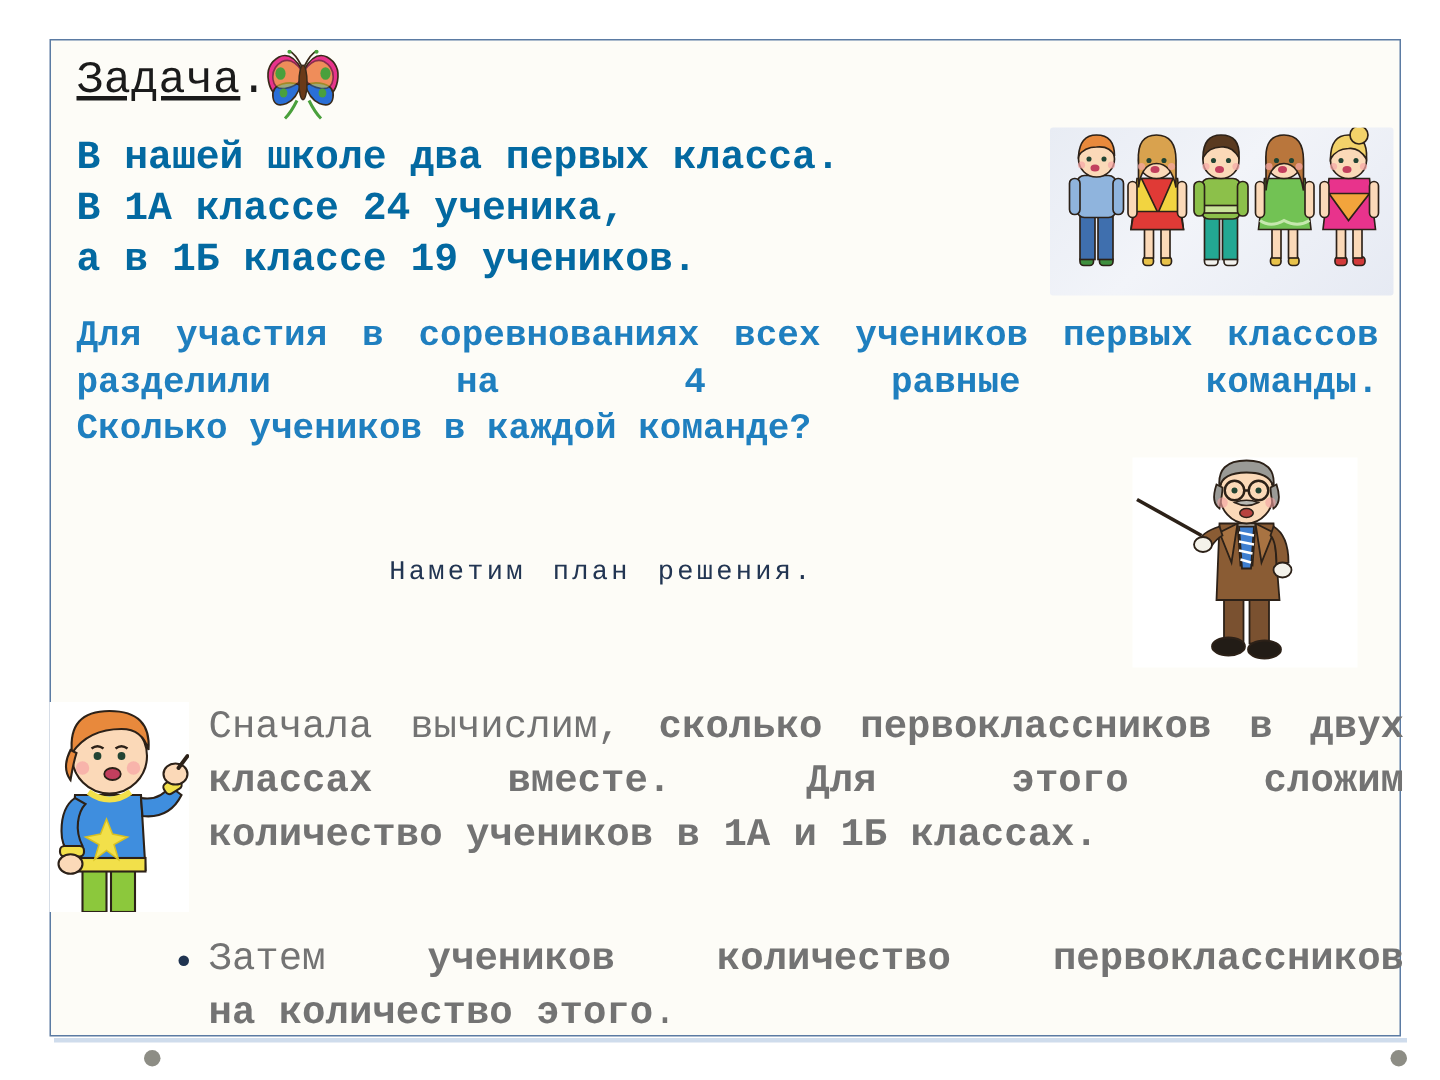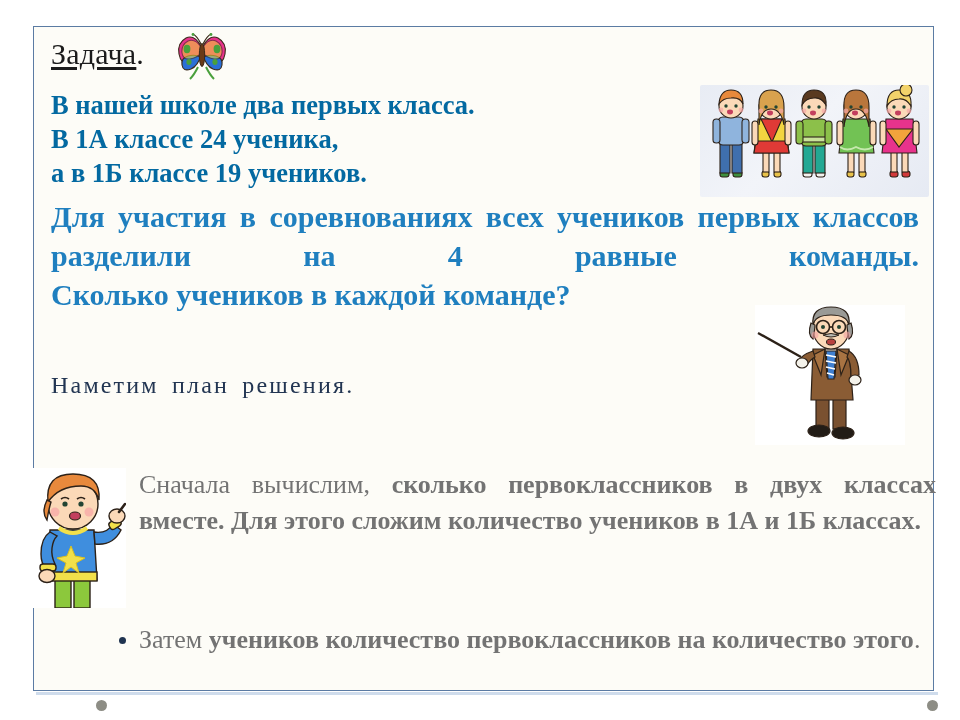--- a/index.html
+++ b/index.html
@@ -13,20 +13,21 @@
     background: #ffffff;
     font-family: "Liberation Serif", "DejaVu Serif", serif;
     overflow: hidden;
   }
 
   #slide {
     position: relative;
     width: 876px;
     height: 720px;
     background: #ffffff;
+    font-family: Liberation Mono, monospace;
   }
 
   
   #content-frame {
     position: absolute;
     left: 33px;
     top: 26px;
     width: 901px;
     height: 665px;
     background: #fdfcf7;
@@ -82,38 +83,39 @@
     color: #0369a1;
     font-weight: bold;
     font-size: 26.5px;
     line-height: 1.28;
   }
   #problem-block .line { white-space: nowrap; }
 
   #problem-para {
     position: absolute;
     left: 17px;
-    top: 170px;
+    top: 182px;
     width: 868px;
     color: #1f7fbf;
     font-weight: bold;
-    font-size: 30px;
+    font-size: 24px;
     line-height: 1.30;
     text-align: justify;
     text-justify: inter-word;
   }
   #problem-para .lastline { white-space: nowrap; }
 
   
   #plan-heading {
     position: absolute;
     left: 17px;
     top: 345px;
     width: 700px;
-    font-size: 24px;
+    text-align: center;
+    font-size: 18px;
     color: #223552;
     letter-spacing: 2.2px;
     word-spacing: 5px;
   }
 
   
   .bullet-item {
     position: absolute;
     color: #737373;
     font-size: 26px;

